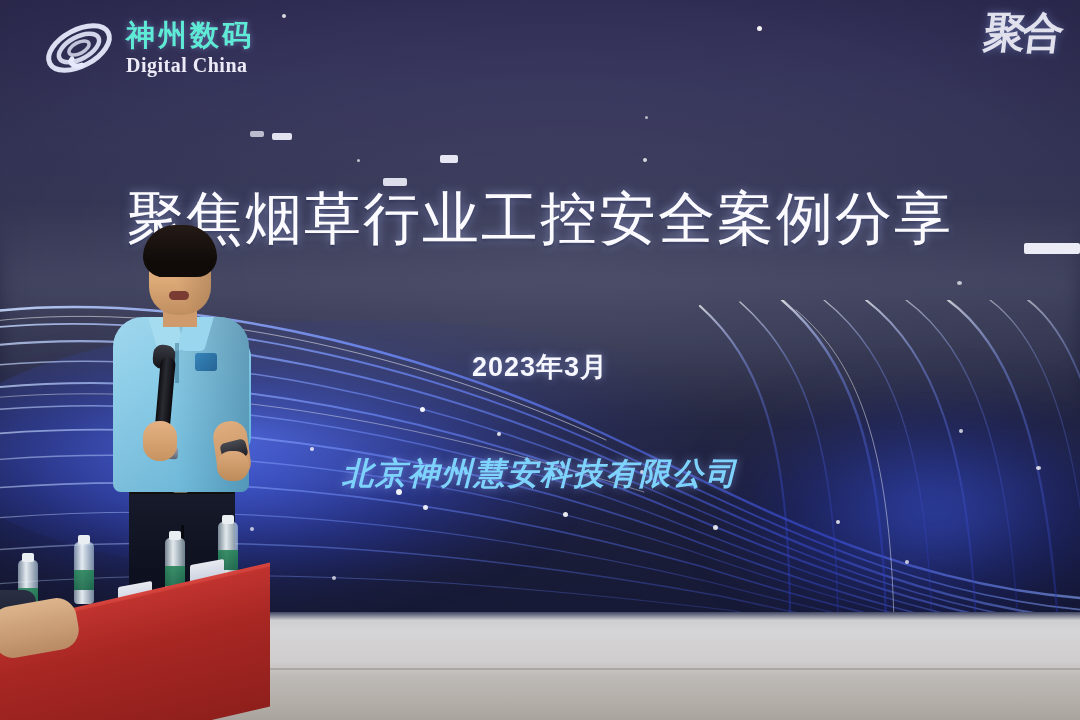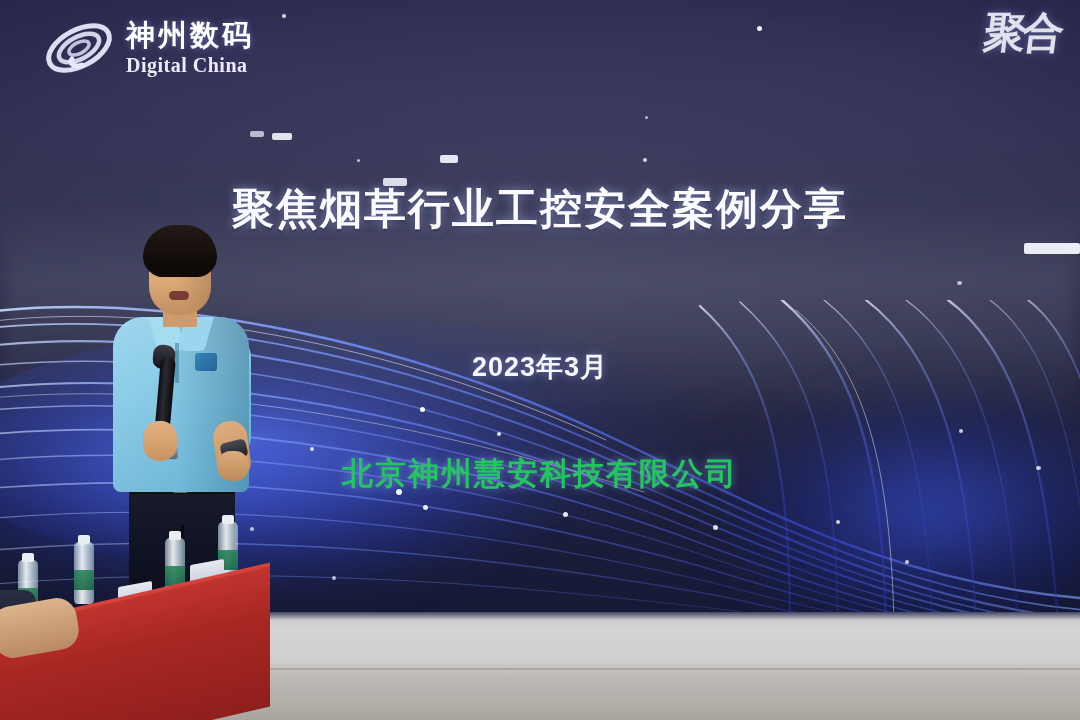--- a/index.html
+++ b/index.html
@@ -123,41 +123,41 @@
     transform:skewY(-10deg);border-radius:2px;}
   .seated-arm{position:absolute;left:-8px;top:602px;width:86px;height:52px;border-radius:20px;
     background:linear-gradient(180deg,#dcb48c,#b98a63);transform:rotate(-10deg);}
   .seated-sleeve{position:absolute;left:-20px;top:590px;width:56px;height:46px;border-radius:12px;
     background:linear-gradient(180deg,#2b2f44,#171a2a);}
 
   
   .logo-left{position:absolute;left:42px;top:16px;display:flex;align-items:center;gap:10px;}
   .logo-mark{width:74px;height:64px;position:relative;}
   .logo-text{display:flex;flex-direction:column;line-height:1;}
-  .logo-cn{font-size:29px;font-weight:700;color:#ffffff;letter-spacing:3px;
+  .logo-cn{font-size:29px;font-weight:700;color:#5eead4;letter-spacing:3px;
     text-shadow:0 0 6px rgba(160,180,255,.45);}
   .logo-en{font-size:20px;font-weight:700;color:#eceaf6;letter-spacing:.5px;margin-top:5px;
     font-family:"Liberation Serif","DejaVu Serif",serif;}
 
   .logo-right{position:absolute;right:20px;top:14px;text-align:right;}
   .logo-ju{font-size:42px;font-weight:700;color:#e9e9f5;line-height:.92;letter-spacing:-4px;
     font-family:"DejaVu Serif",serif;transform:skewX(-7deg);
     text-shadow:0 0 8px rgba(140,160,230,.5);opacity:.96;}
   .logo-slogan{font-size:27px;font-weight:700;color:#f3f3fb;letter-spacing:4px;margin-top:2px;
     text-shadow:0 0 6px rgba(150,170,240,.45);}
 
   .title{position:absolute;left:0;right:0;top:181px;text-align:center;
-    font-size:42px;font-weight:700;letter-spacing:2px;color:#fbfbff;
+    font-size:57px;font-weight:400;letter-spacing:2px;color:#fbfbff;
     text-shadow:0 0 10px rgba(180,195,255,.55),0 2px 3px rgba(10,12,40,.5);}
   .subdate{position:absolute;left:0;right:0;top:349px;text-align:center;
     font-size:27px;font-weight:700;letter-spacing:1px;color:#f7f8ff;
     text-shadow:0 0 8px rgba(170,185,255,.5);}
   .company{position:absolute;left:0;right:0;top:453px;text-align:center;
-    font-size:31px;font-weight:700;letter-spacing:2px;color:#22c55e;
-    text-shadow:0 0 10px rgba(150,175,255,.6);}
+    font-size:31px;font-weight:700;letter-spacing:2px;color:#7dd3fc;
+    text-shadow:0 0 10px rgba(150,175,255,.6);font-style:italic;}
 </style>
 </head>
 <body>
 
 <div id="stage">
 
   <div class="screen">
     <div class="screen-tint"></div>
     <div class="haze"></div>
 

